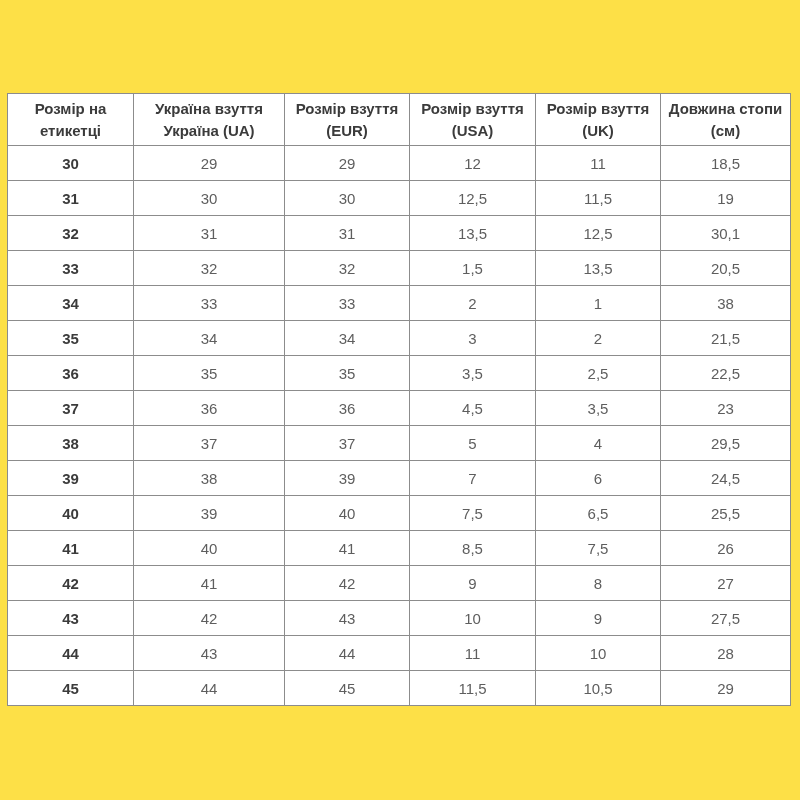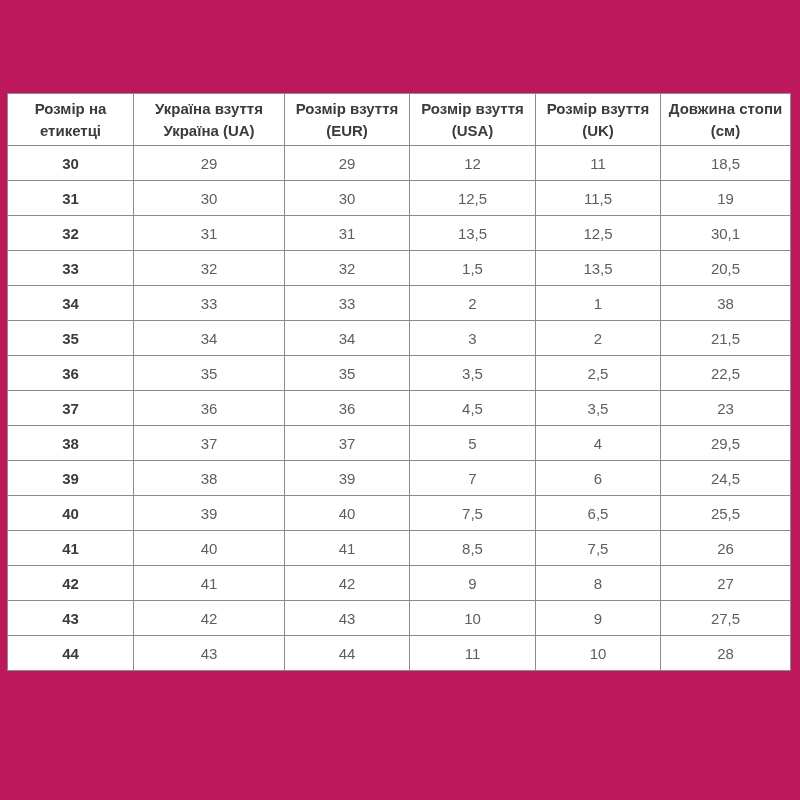--- a/index.html
+++ b/index.html
@@ -6,21 +6,21 @@
     margin: 0;
     padding: 0;
     background: #ffffff;
     width: 800px;
     height: 800px;
     font-family: "Liberation Sans", "DejaVu Sans", sans-serif;
   }
   .page {
     width: 800px;
     height: 800px;
-    background: #be185d;
+    background: #fde047;
     box-sizing: border-box;
     padding-top: 93px;
     padding-left: 7px;
   }
   table.size-table {
     border-collapse: collapse;
     table-layout: fixed;
     width: 783px;
     background: #ffffff;
   }
@@ -188,15 +188,23 @@
           <td>27,5</td>
         </tr>
         <tr>
           <td class="first-col">44</td>
           <td>43</td>
           <td>44</td>
           <td>11</td>
           <td>10</td>
           <td>28</td>
         </tr>
+        <tr>
+          <td class="first-col">45</td>
+          <td>44</td>
+          <td>45</td>
+          <td>11,5</td>
+          <td>10,5</td>
+          <td>29</td>
+        </tr>
       </tbody>
   </table>
 </div>
 
 </body></html>

